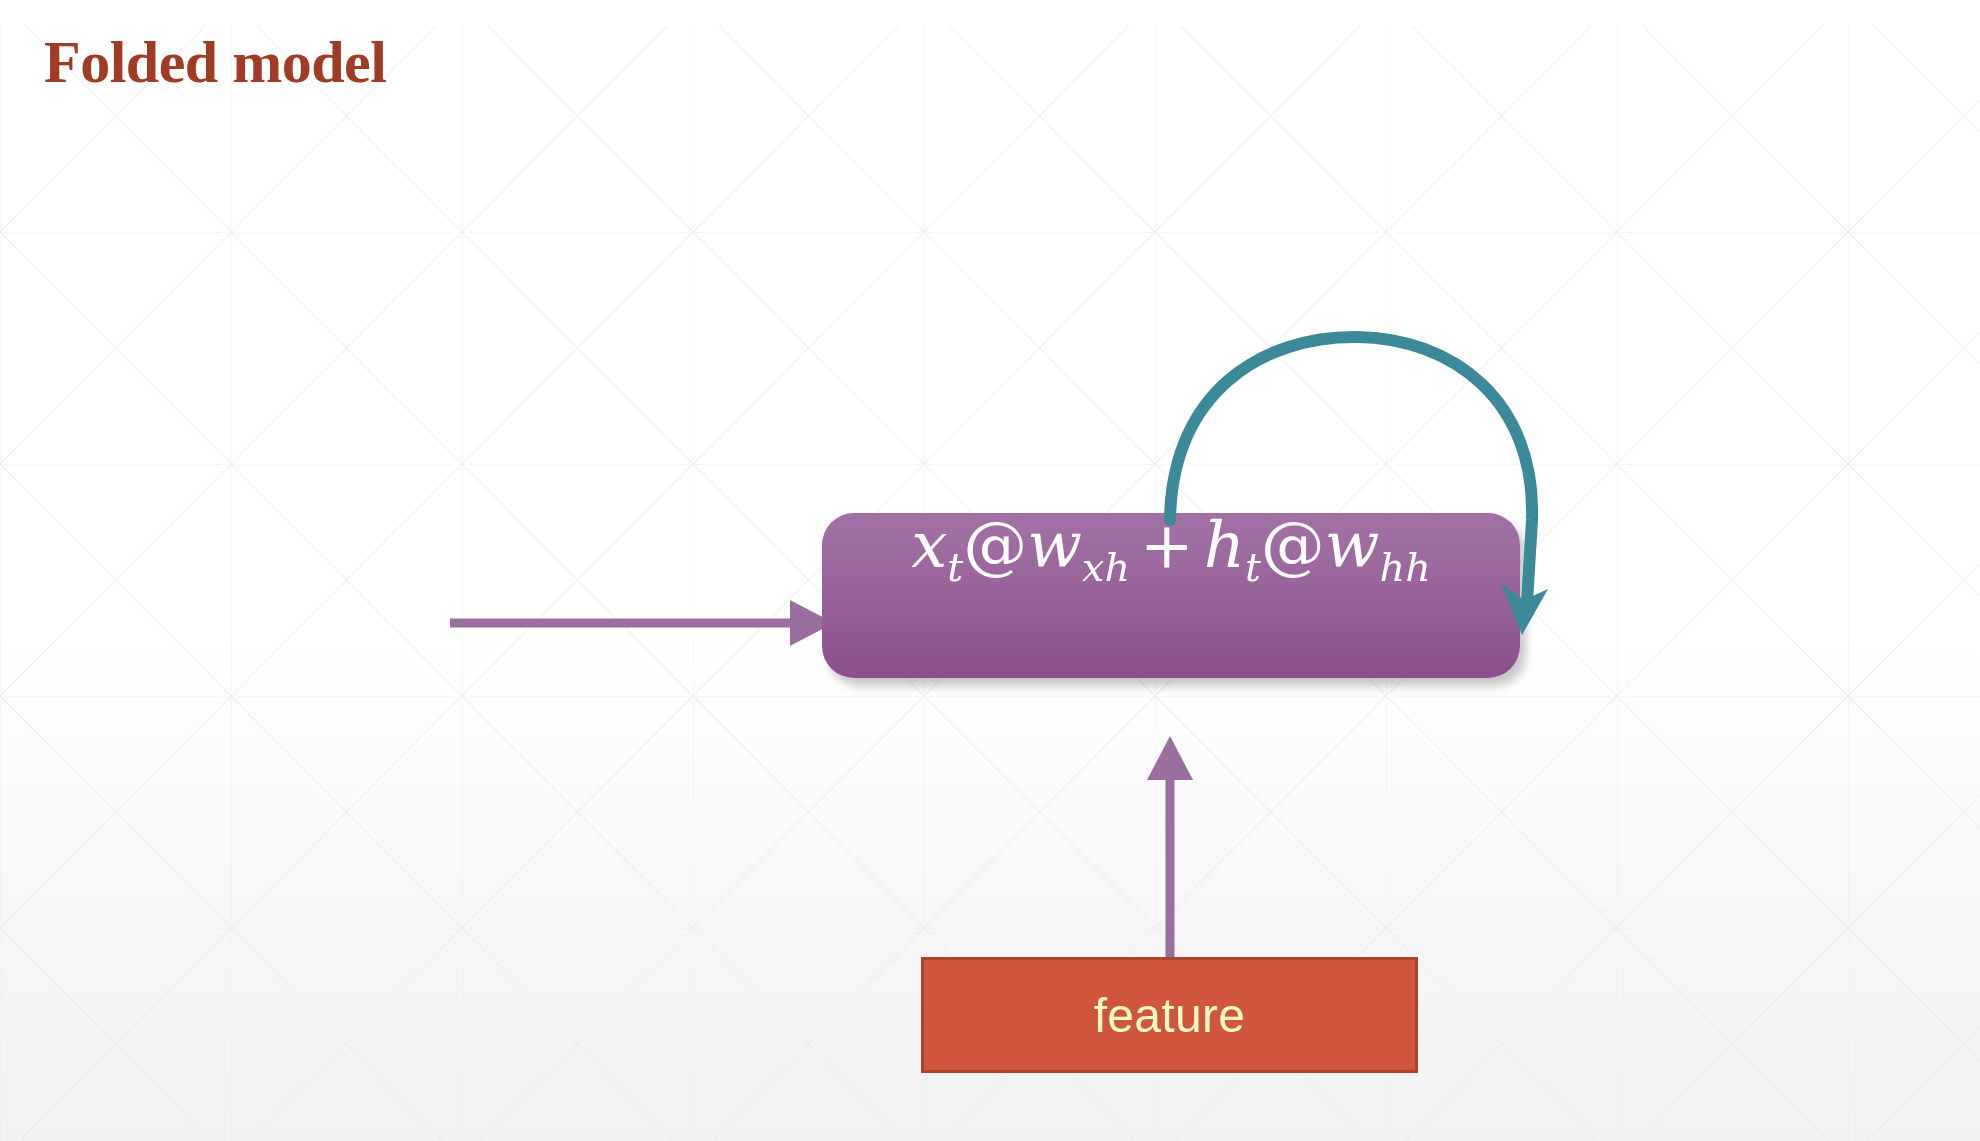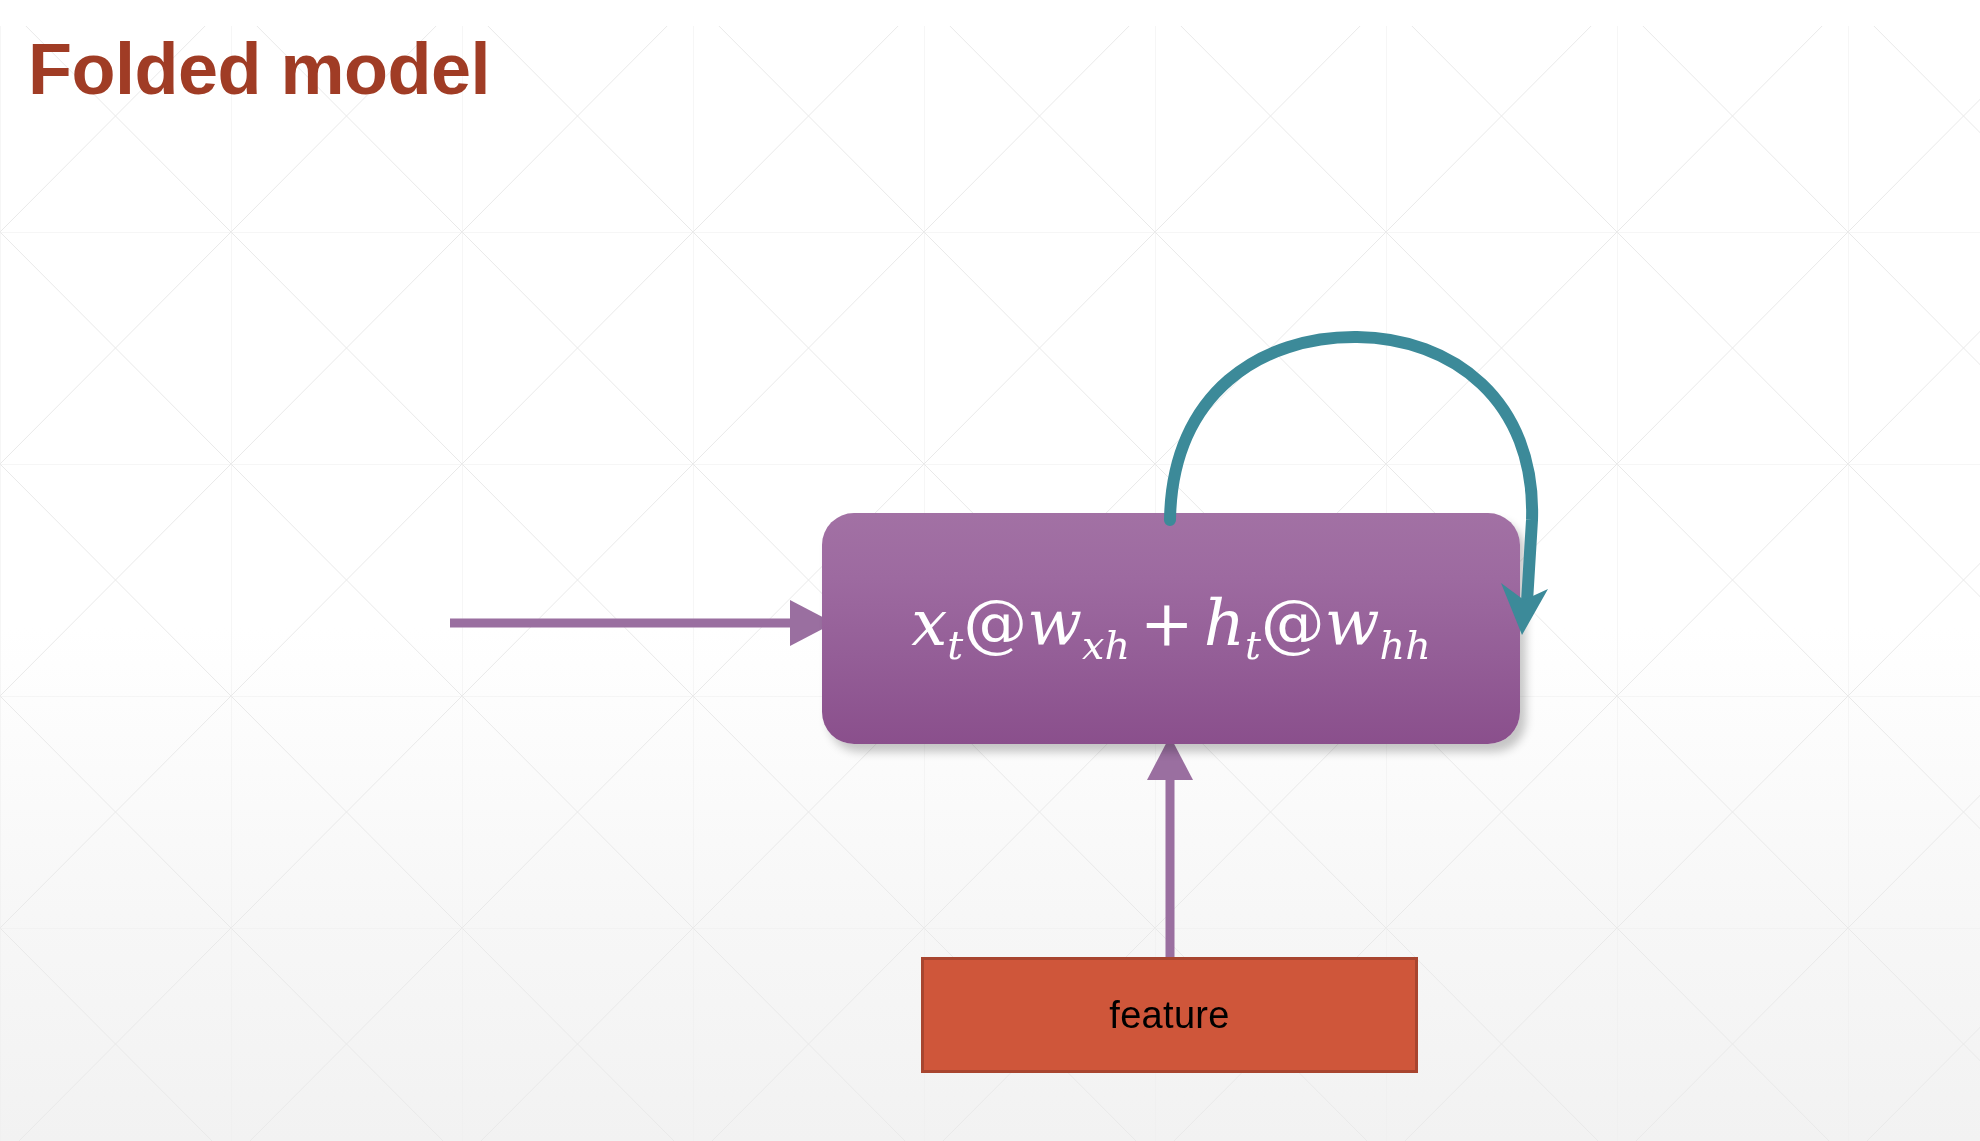--- a/index.html
+++ b/index.html
@@ -26,55 +26,55 @@
   #bg-grid {
     position: absolute;
     inset: 0;
     pointer-events: none;
     z-index: 0;
   }
 
   
   #page-title {
     position: absolute;
-    left: 28px;
+    left: 44px;
     top: 28px;
-    font-size: 72px;
+    font-size: 60px;
     font-weight: bold;
     letter-spacing: -0.5px;
     color: #A03C25;
     z-index: 5;
     white-space: nowrap;
+    font-family: Liberation Serif, serif;
   }
 
   
   #input-vector {
     position: absolute;
     left: 178px;
     top: 578px;
     font-family: "DejaVu Serif", "Liberation Serif", serif;
     font-size: 60px;
     color: #1c1c1c;
     z-index: 5;
     white-space: nowrap;
   }
 
   
   #rnn-box {
     position: absolute;
     left: 822px;
     top: 513px;
     width: 698px;
-    height: 231px;
+    height: 165px;
     border-radius: 32px;
     background: linear-gradient(to bottom, #a271a4 0%, #9d6aa0 28%, #945e97 62%, #8a4f8c 100%);
     box-shadow: 6px 8px 10px rgba(0,0,0,0.22);
     z-index: 4;
     display: flex;
-    align-items: center;
     justify-content: center;
   }
   #rnn-equation {
     font-family: "DejaVu Serif", "Liberation Serif", serif;
     font-style: italic;
     font-size: 64px;
     color: #ffffff;
     white-space: nowrap;
     line-height: 1;
     letter-spacing: 0px;
@@ -102,22 +102,22 @@
     height: 116px;
     background: #CF563A;
     border: 3px solid #A8452F;
     box-sizing: border-box;
     z-index: 4;
     display: flex;
     align-items: center;
     justify-content: center;
   }
   #feature-label {
-    color: #000000;
-    font-size: 38px;
+    color: #fef9c3;
+    font-size: 48px;
     font-family: "Liberation Sans", sans-serif;
     letter-spacing: 0.3px;
   }
 
   
   #arrows {
     position: absolute;
     inset: 0;
     z-index: 3;
     pointer-events: none;

